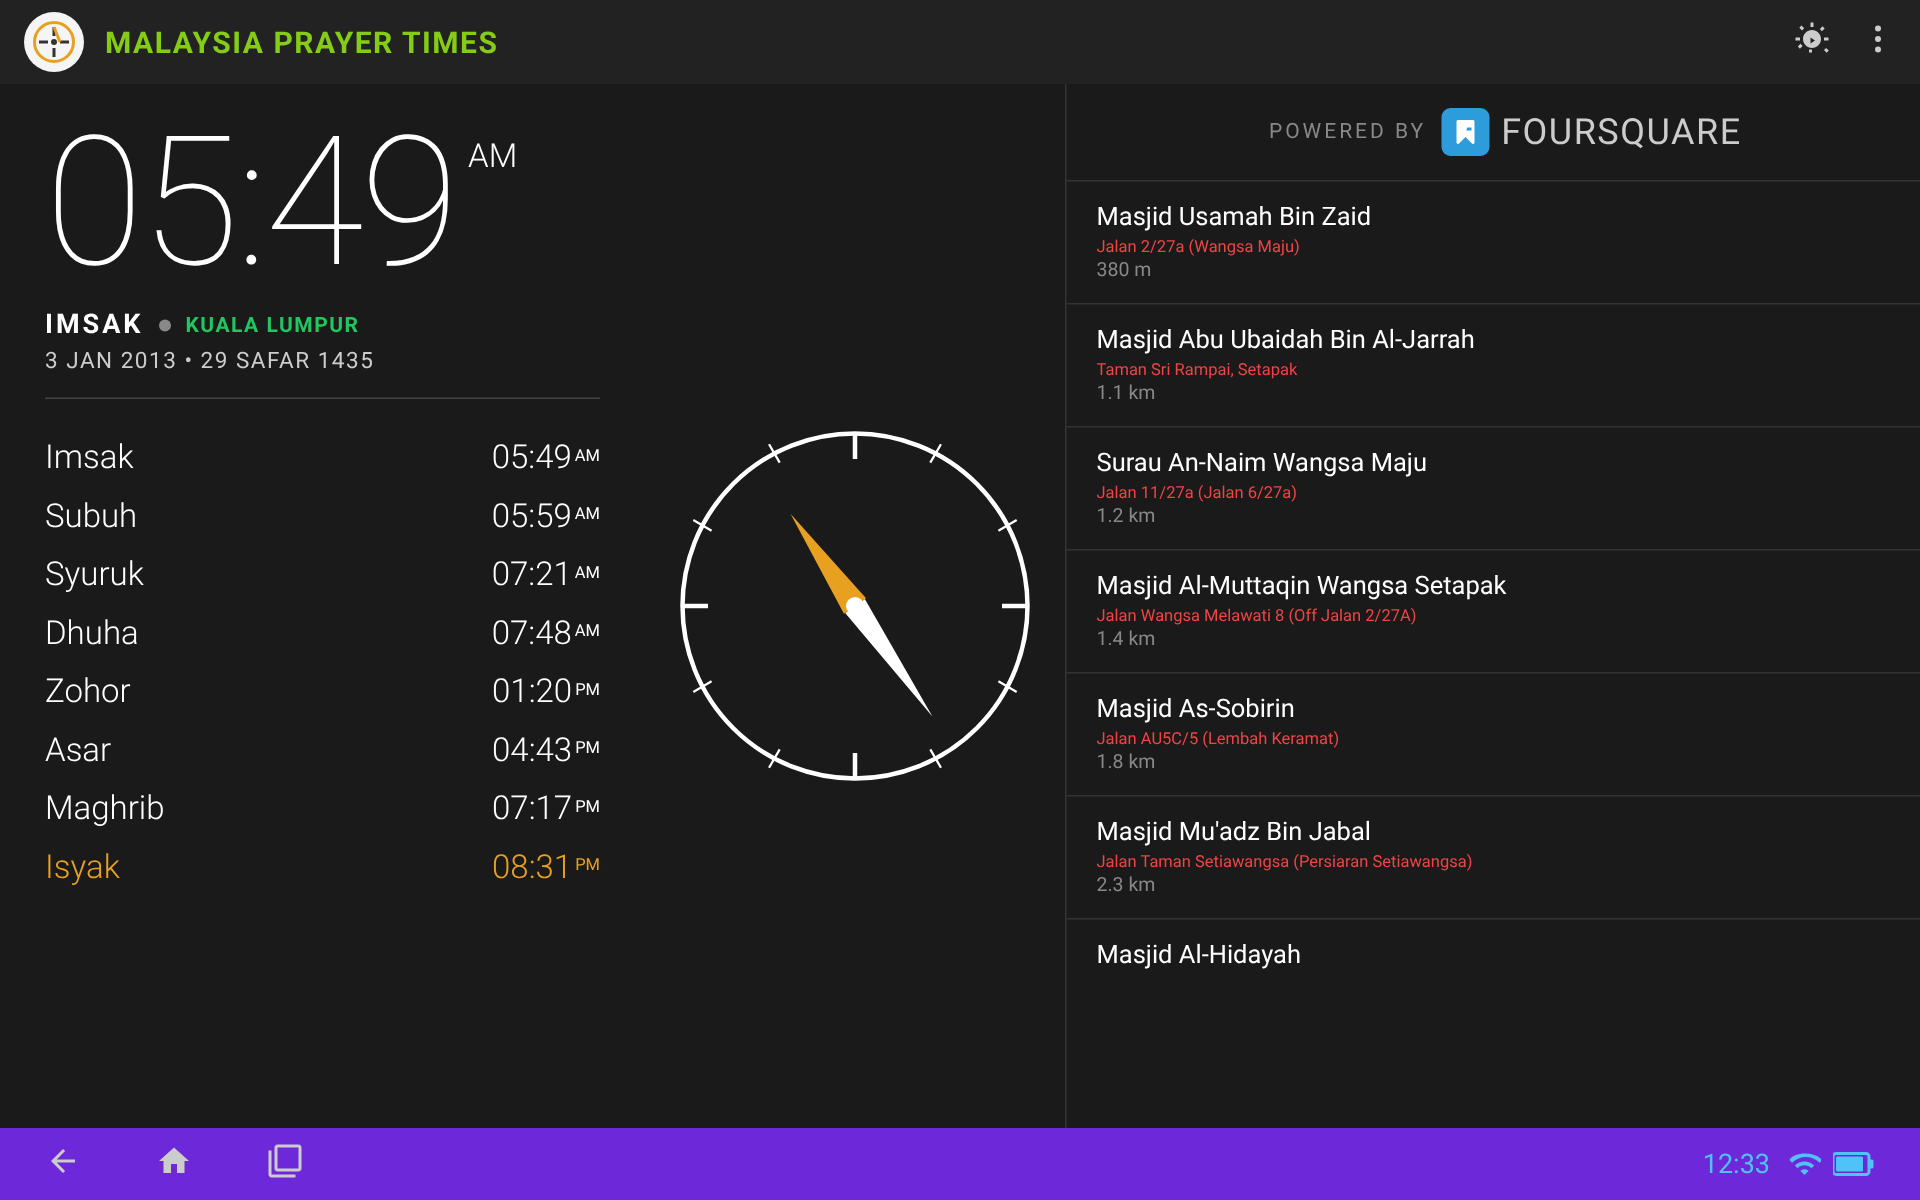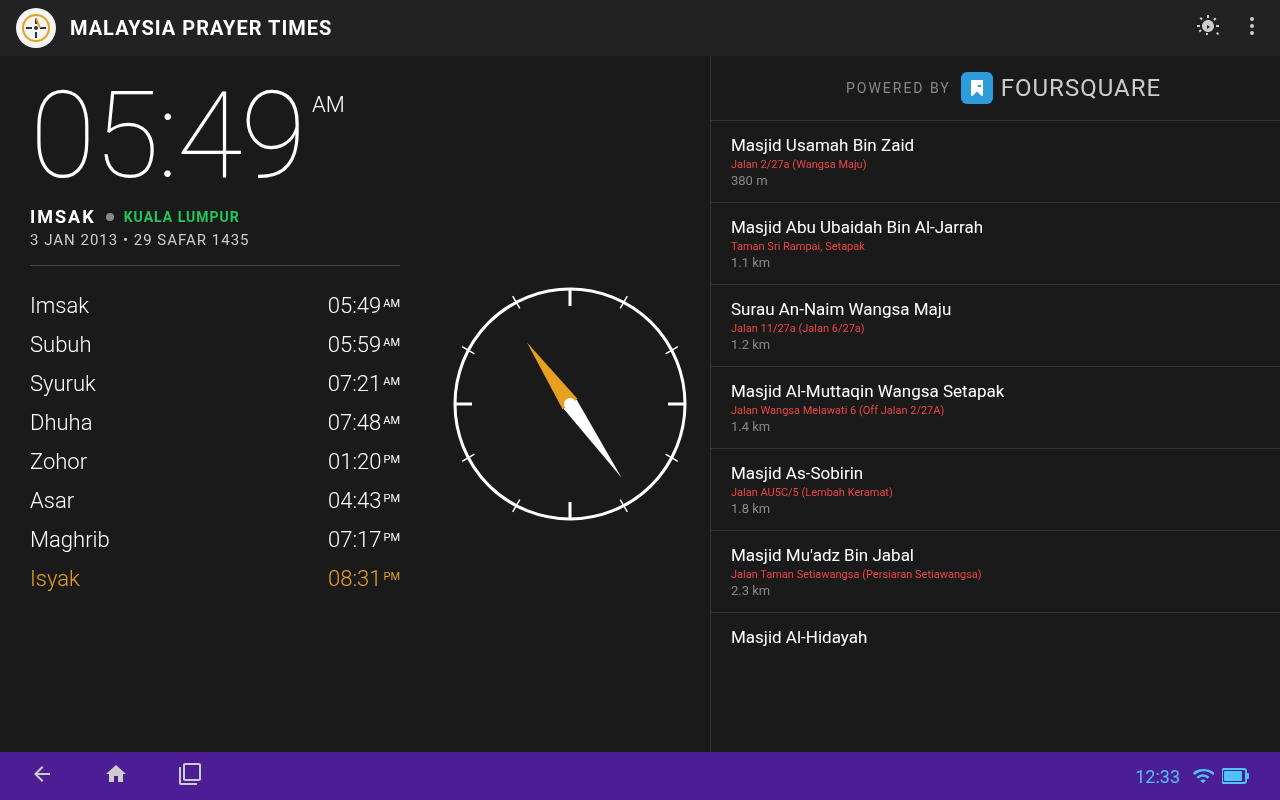--- a/index.html
+++ b/index.html
@@ -40,21 +40,21 @@
 
     .top-bar-logo svg {
       width: 28px;
       height: 28px;
     }
 
     .top-bar-title {
       font-size: 20px;
       font-weight: 700;
       letter-spacing: 1px;
-      color: #ffffff;
+      color: #84cc16;
       flex: 1;
     }
 
     .top-bar-icons {
       display: flex;
       gap: 20px;
       align-items: center;
     }
 
     .icon-btn {
@@ -277,21 +277,21 @@
     .mosque-distance {
       font-size: 13px;
       color: #888888;
     }
 
     
     .bottom-bar {
       position: absolute;
       bottom: 0; left: 0; right: 0;
       height: 48px;
-      background: #4c1d95;
+      background: #6d28d9;
       display: flex;
       align-items: center;
       justify-content: space-between;
       padding: 0 30px;
     }
 
     .nav-buttons {
       display: flex;
       gap: 50px;
     }
@@ -503,21 +503,21 @@
           <div class="mosque-address">Taman Sri Rampai, Setapak</div>
           <div class="mosque-distance">1.1 km</div>
         </div>
         <div class="mosque-item">
           <div class="mosque-name">Surau An-Naim Wangsa Maju</div>
           <div class="mosque-address">Jalan 11/27a (Jalan 6/27a)</div>
           <div class="mosque-distance">1.2 km</div>
         </div>
         <div class="mosque-item">
           <div class="mosque-name">Masjid Al-Muttaqin Wangsa Setapak</div>
-          <div class="mosque-address">Jalan Wangsa Melawati 6 (Off Jalan 2/27A)</div>
+          <div class="mosque-address">Jalan Wangsa Melawati 8 (Off Jalan 2/27A)</div>
           <div class="mosque-distance">1.4 km</div>
         </div>
         <div class="mosque-item">
           <div class="mosque-name">Masjid As-Sobirin</div>
           <div class="mosque-address">Jalan AU5C/5 (Lembah Keramat)</div>
           <div class="mosque-distance">1.8 km</div>
         </div>
         <div class="mosque-item">
           <div class="mosque-name">Masjid Mu'adz Bin Jabal</div>
           <div class="mosque-address">Jalan Taman Setiawangsa (Persiaran Setiawangsa)</div>

